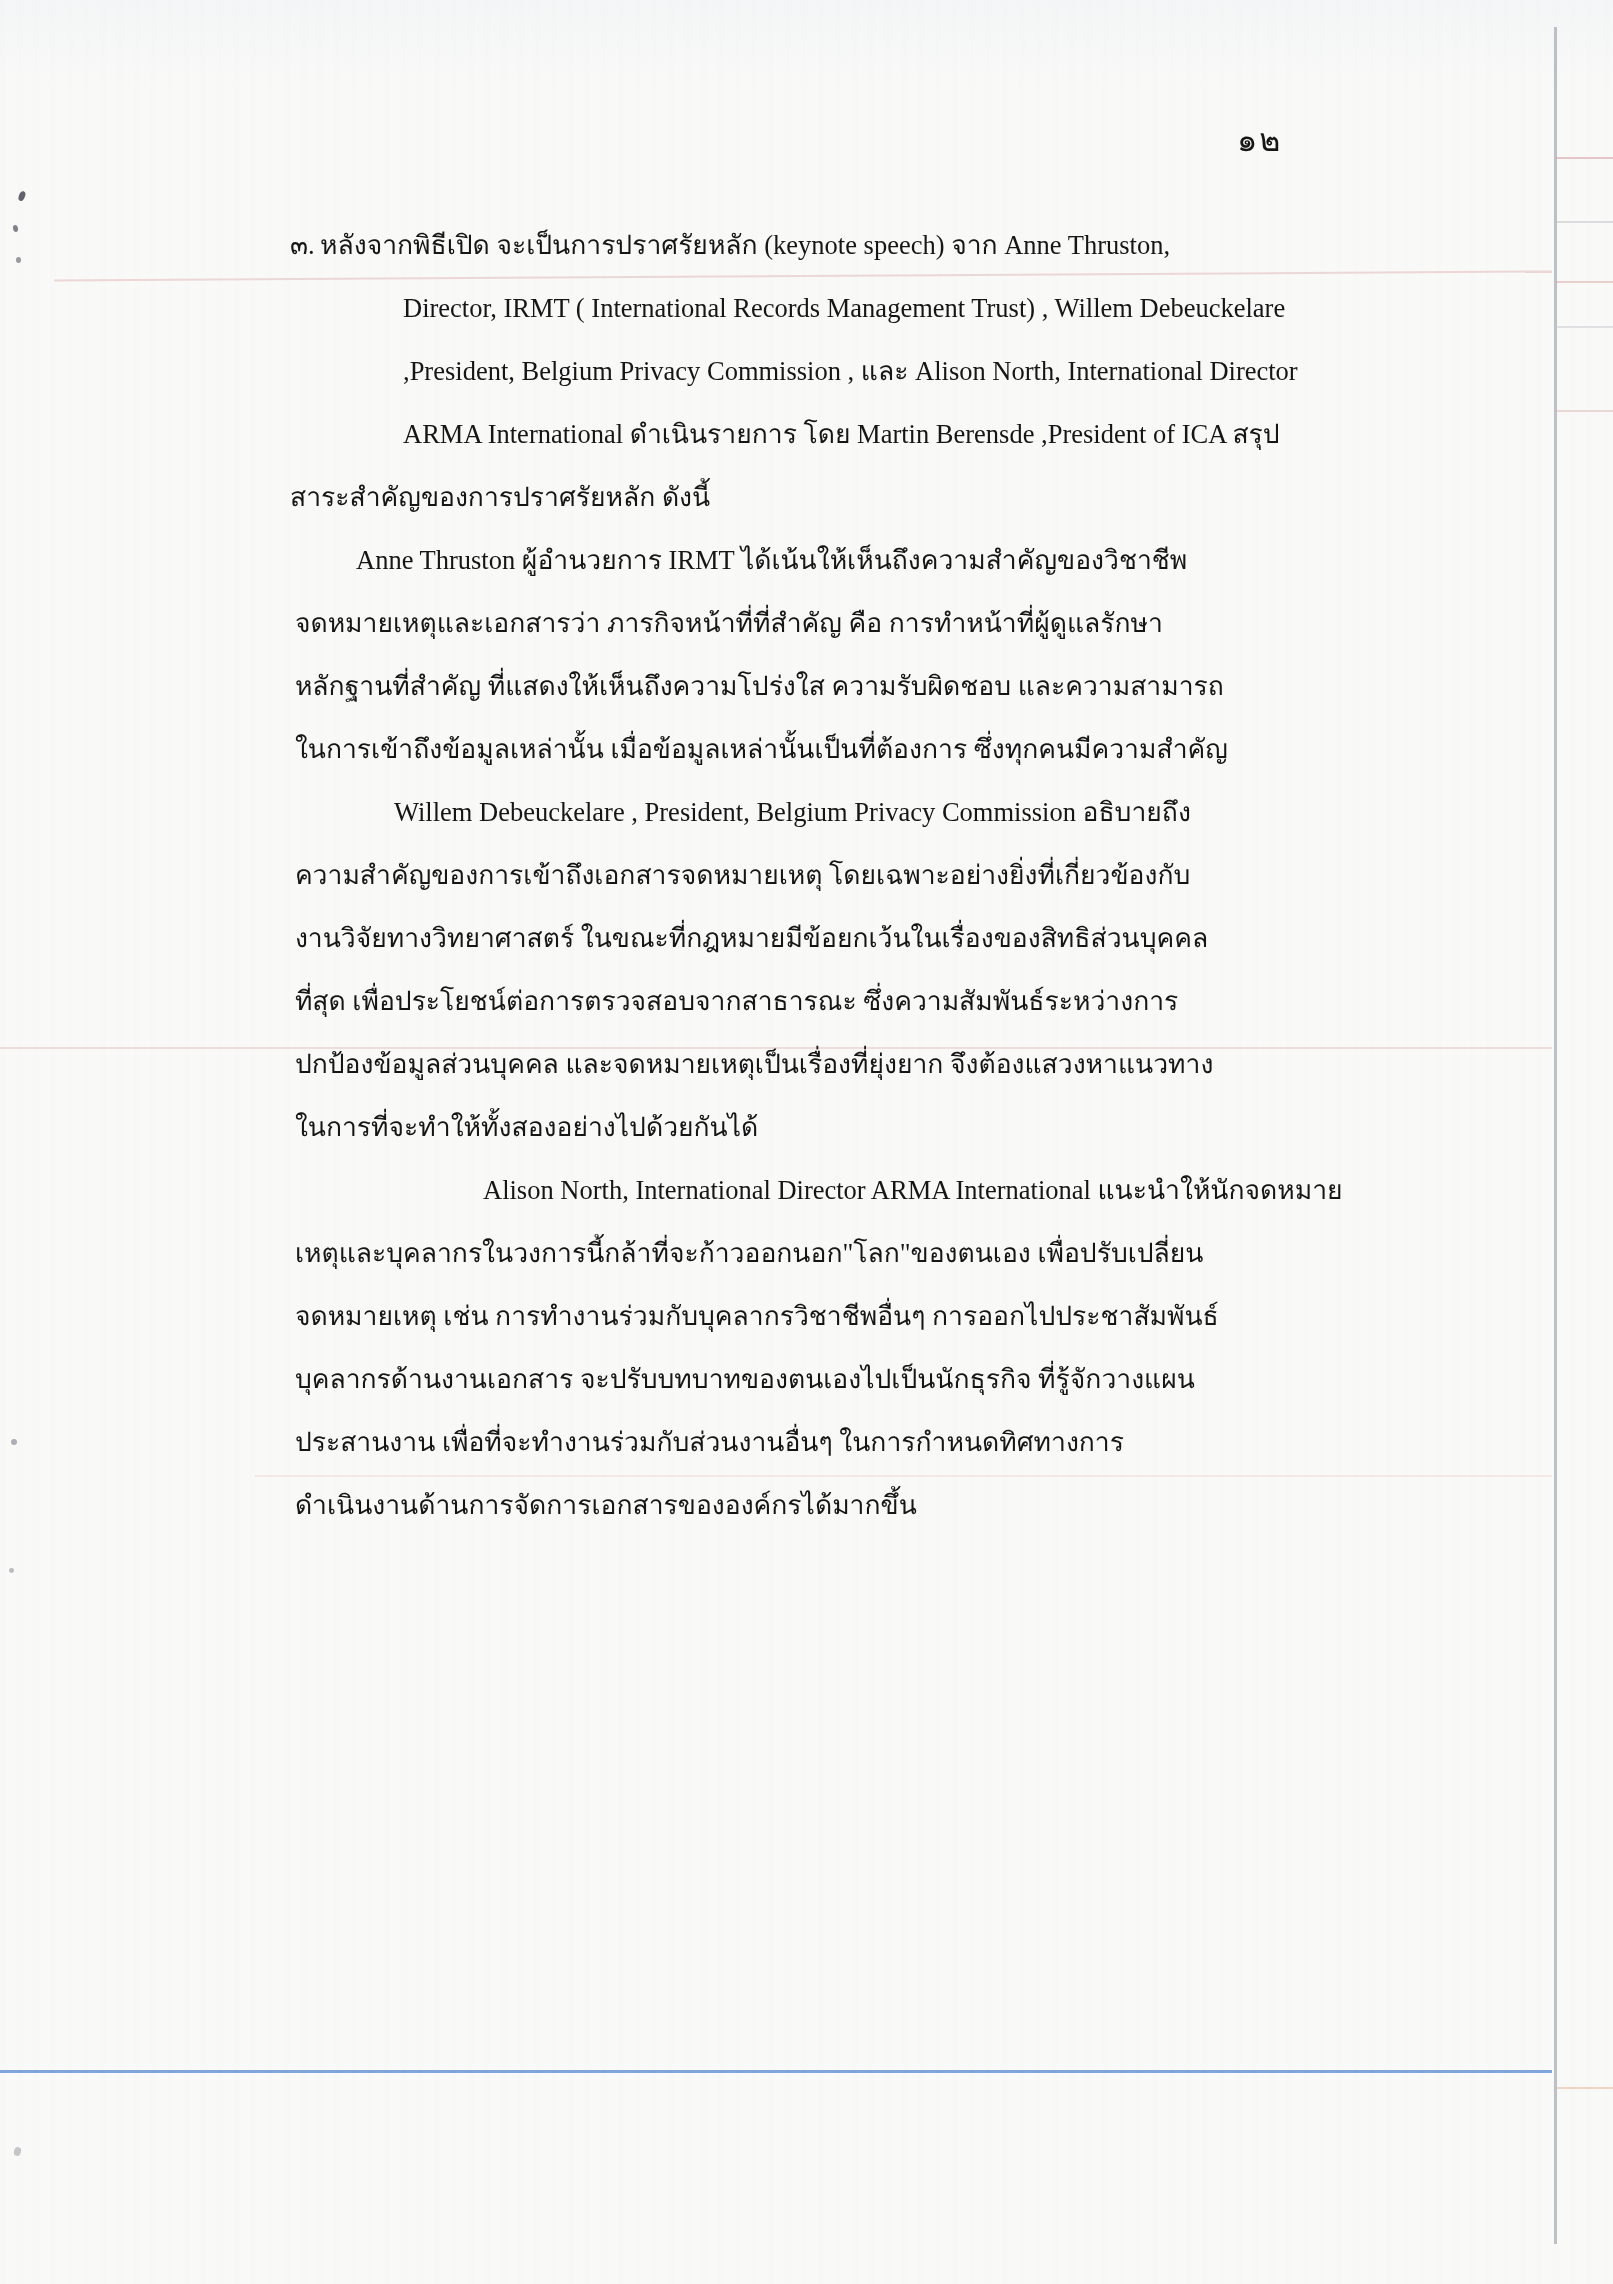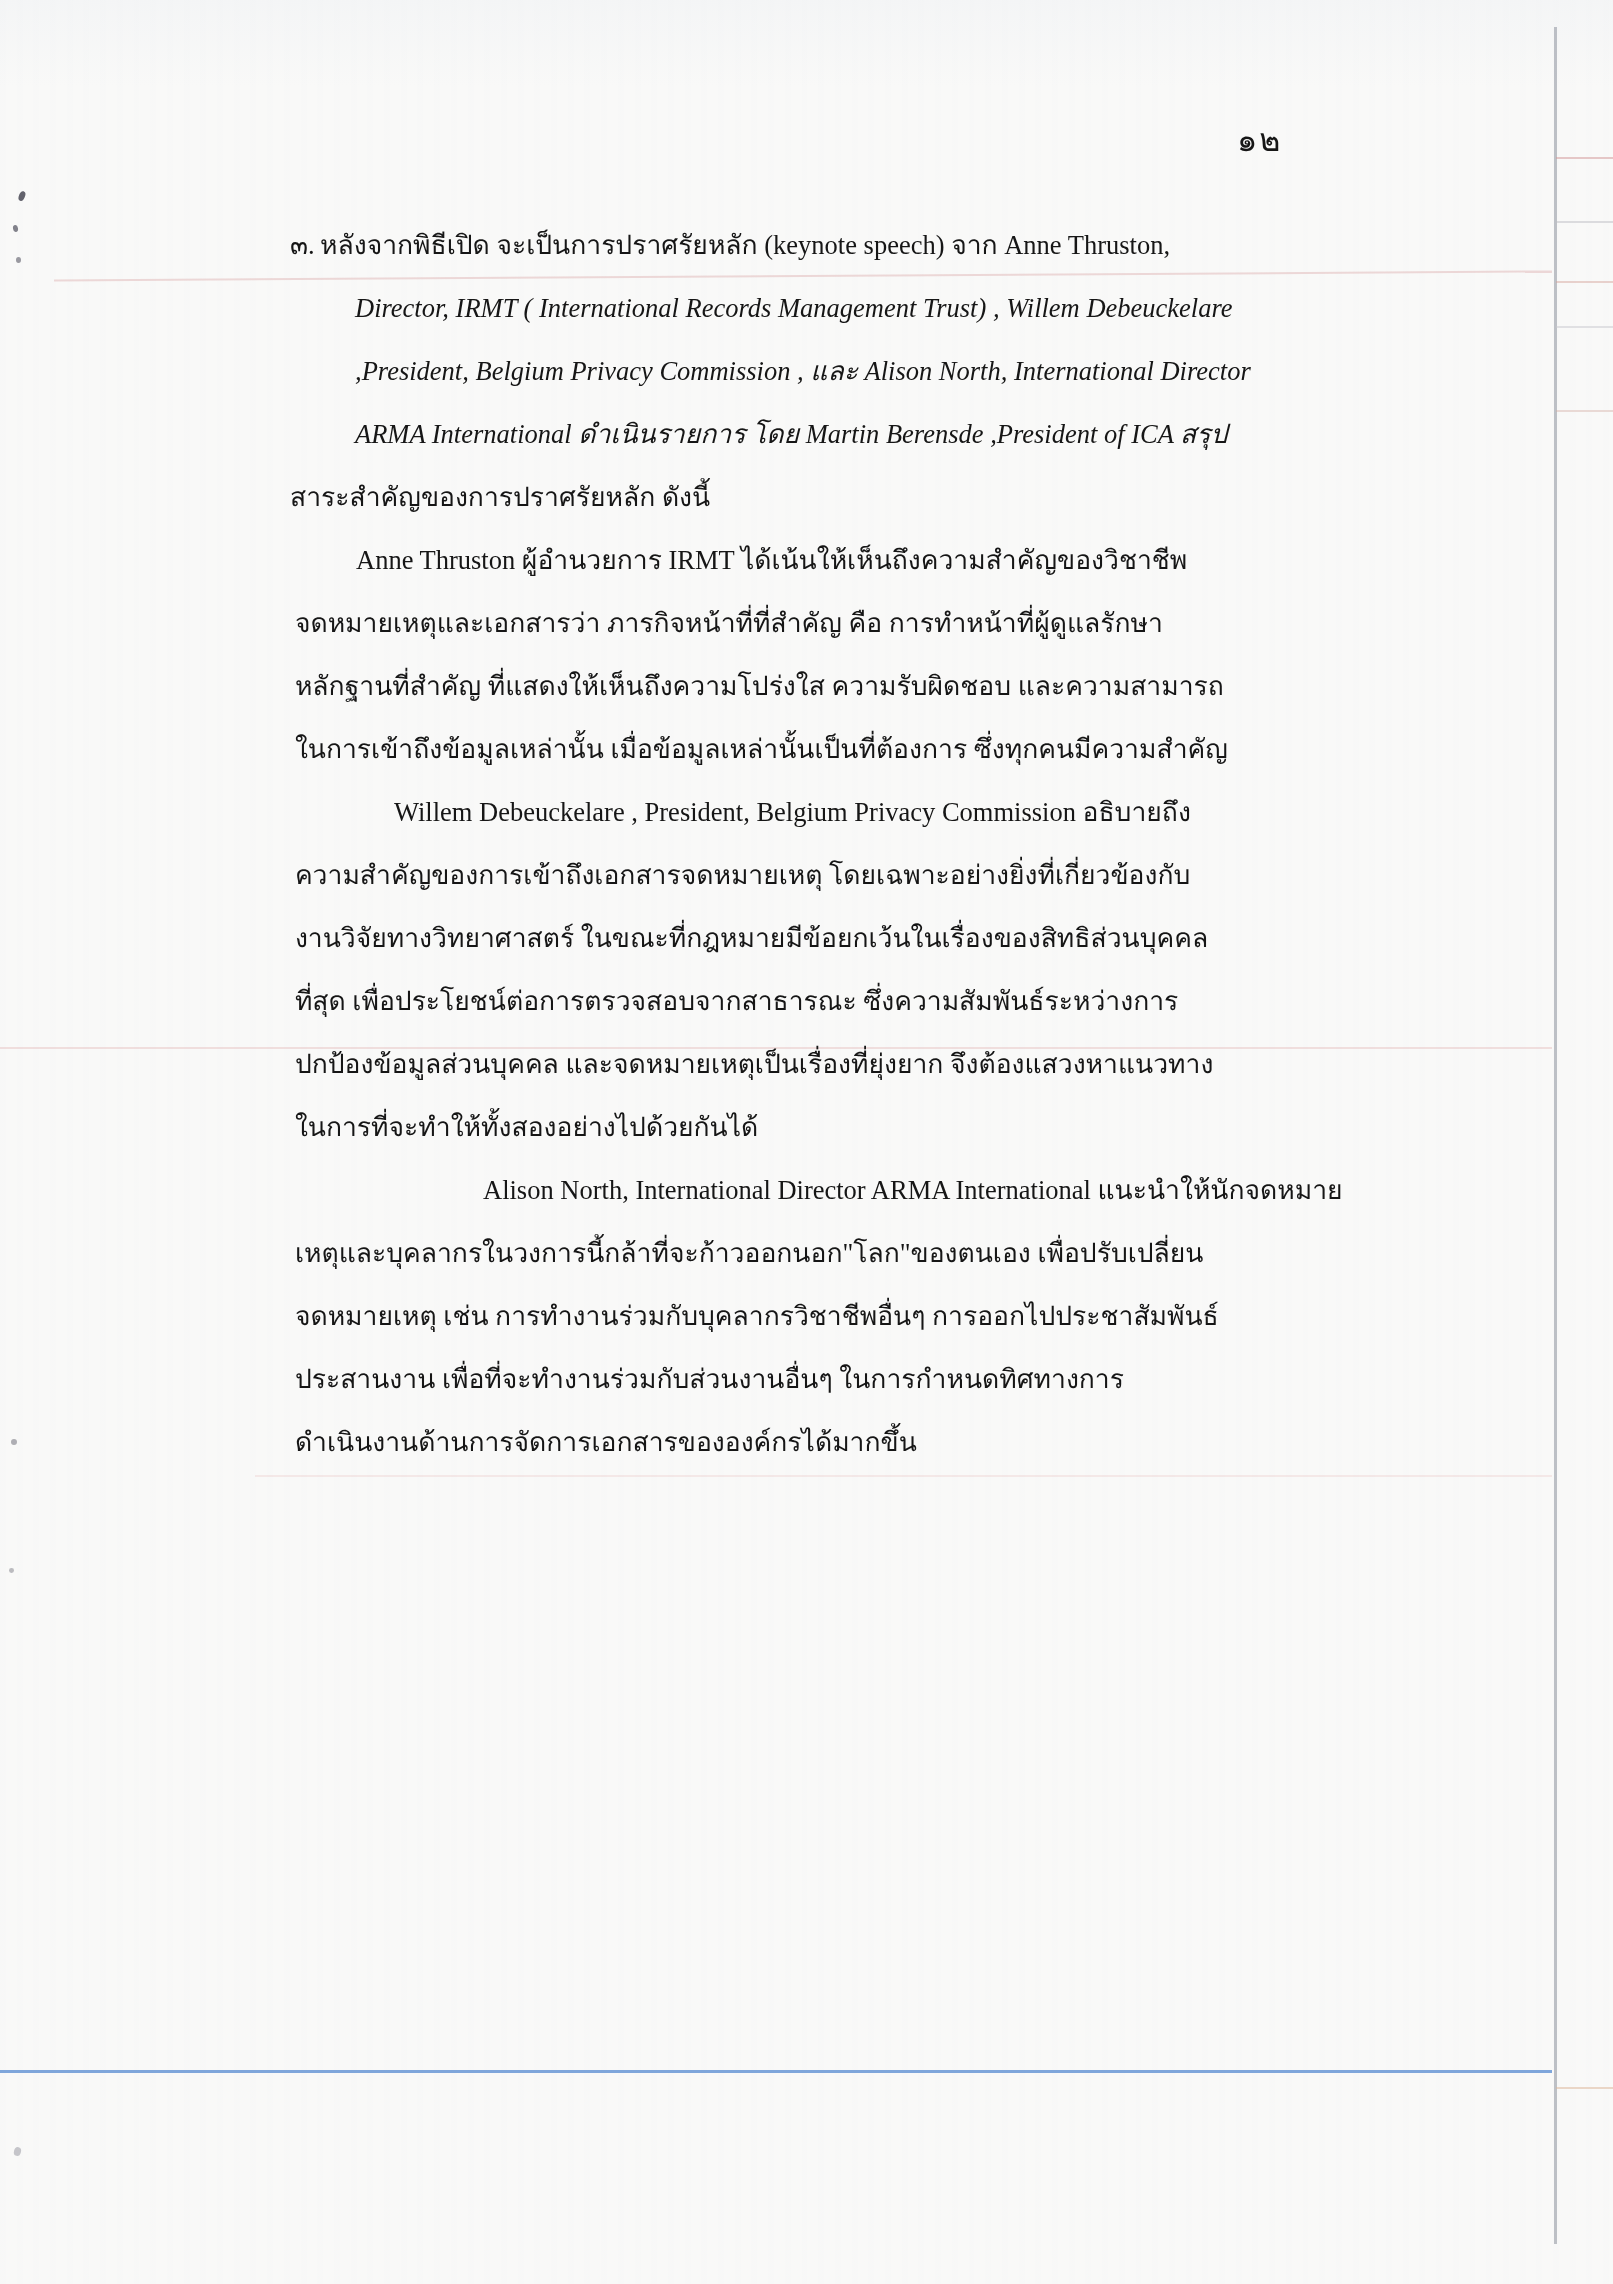--- a/index.html
+++ b/index.html
@@ -59,21 +59,21 @@
     position: absolute;
     left: 290px; top: 214px;
     width: 1019px;
     font-size: 26.5px;
     line-height: 63px;
     color: #161616;
   }
   .line { white-space: nowrap; height: 63px; }
   .first-line { display: flex; }
   .item-marker { width: 30px; flex: 0 0 30px; }
-  .hang   { margin-left: 65px; font-style: italic; }  
+  .hang   { margin-left: 113px; }  
   .flush  { margin-left: 0; }
   .body-1 { margin-left: 4.9px; }
   .ind-a  { margin-left: 66px; }   
   .ind-b  { margin-left: 104px; }   
   .ind-c  { margin-left: 193px; }  
 </style>
 </head>
 <body>
 
 <div class="page">
@@ -118,18 +118,19 @@
     <div class="line ind-b">Willem Debeuckelare , President, Belgium Privacy Commission อธิบายถึง</div>
     <div class="line body-1">ความสำคัญของการเข้าถึงเอกสารจดหมายเหตุ โดยเฉพาะอย่างยิ่งที่เกี่ยวข้องกับ</div>
     <div class="line body-1">งานวิจัยทางวิทยาศาสตร์ ในขณะที่กฎหมายมีข้อยกเว้นในเรื่องของสิทธิส่วนบุคคล</div>
     <div class="line body-1">ที่สุด เพื่อประโยชน์ต่อการตรวจสอบจากสาธารณะ ซึ่งความสัมพันธ์ระหว่างการ</div>
     <div class="line body-1">ปกป้องข้อมูลส่วนบุคคล และจดหมายเหตุเป็นเรื่องที่ยุ่งยาก จึงต้องแสวงหาแนวทาง</div>
     <div class="line body-1">ในการที่จะทำให้ทั้งสองอย่างไปด้วยกันได้</div>
 
     <div class="line ind-c">Alison North, International Director ARMA International แนะนำให้นักจดหมาย</div>
     <div class="line body-1">เหตุและบุคลากรในวงการนี้กล้าที่จะก้าวออกนอก"โลก"ของตนเอง เพื่อปรับเปลี่ยน</div>
     <div class="line body-1">จดหมายเหตุ เช่น การทำงานร่วมกับบุคลากรวิชาชีพอื่นๆ การออกไปประชาสัมพันธ์</div>
+    <div class="line body-1">บุคลากรด้านงานเอกสาร จะปรับบทบาทของตนเองไปเป็นนักธุรกิจ ที่รู้จักวางแผน</div>
     <div class="line body-1">ประสานงาน เพื่อที่จะทำงานร่วมกับส่วนงานอื่นๆ ในการกำหนดทิศทางการ</div>
     <div class="line body-1">ดำเนินงานด้านการจัดการเอกสารขององค์กรได้มากขึ้น</div>
 
   </div>
 </div>
 
 
 </body></html>

